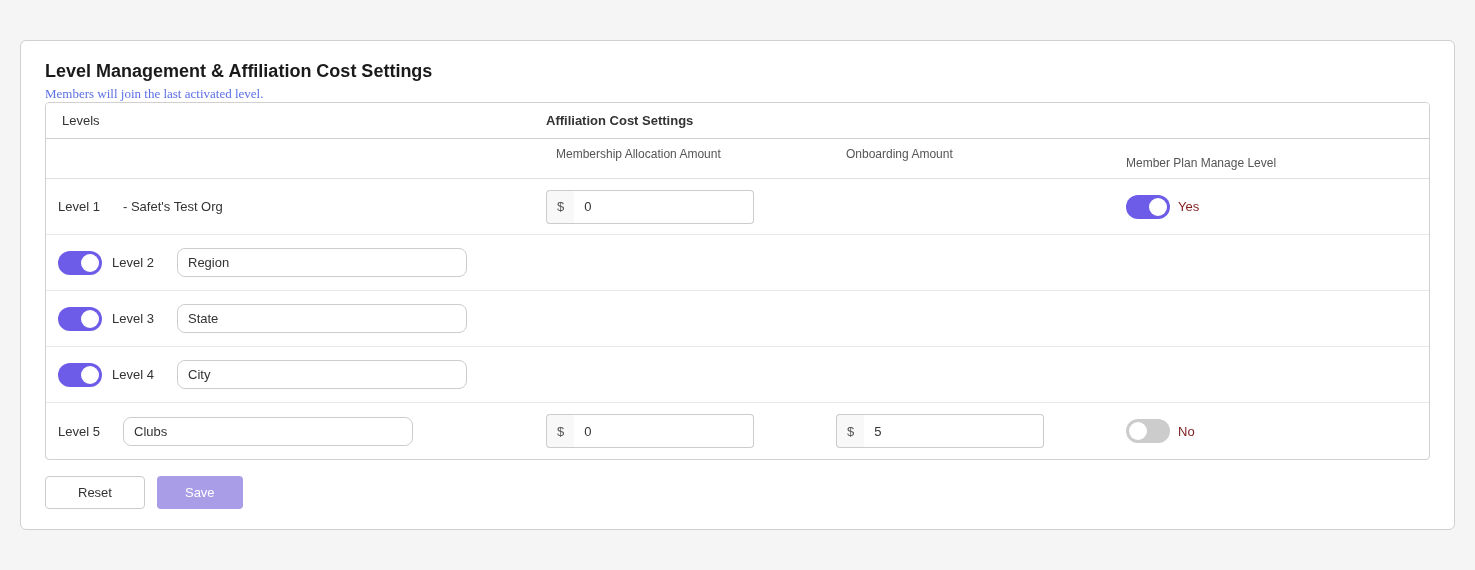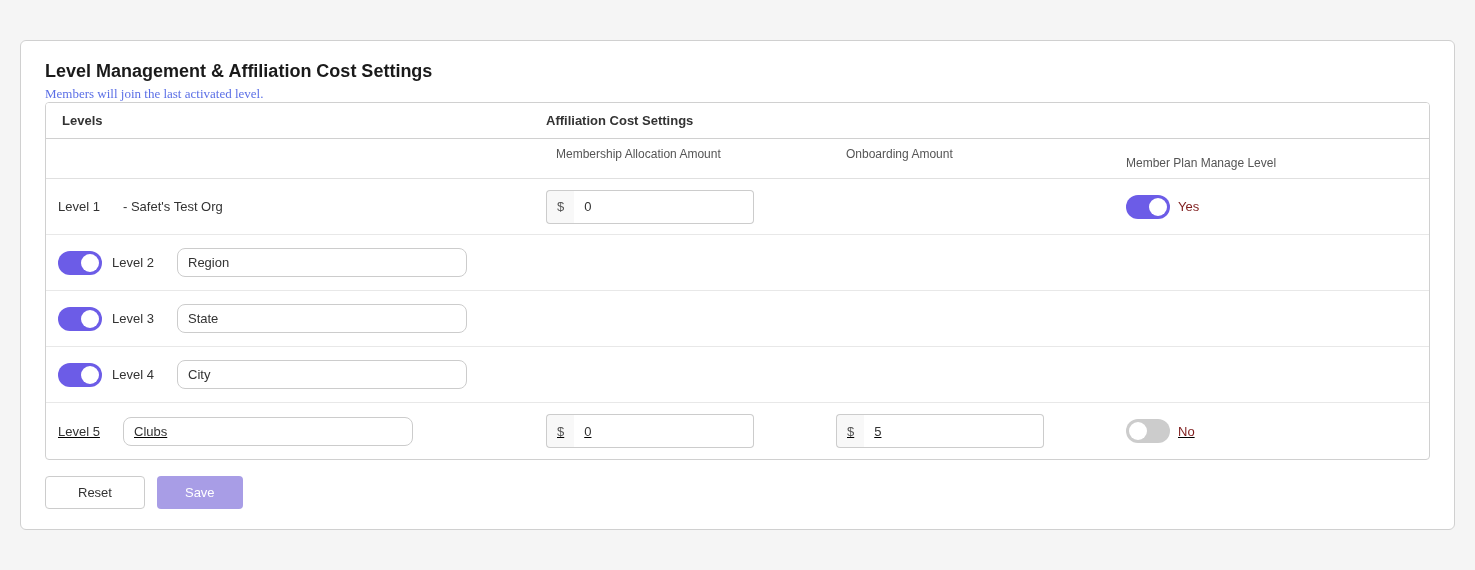--- a/index.html
+++ b/index.html
@@ -38,21 +38,21 @@
       display: flex;
       border-bottom: 1px solid #d0d0d0;
       background: #fff;
       padding: 10px 0;
     }
     .col-levels {
       width: 500px;
       min-width: 500px;
       padding-left: 16px;
       font-size: 13px;
-      font-weight: 700;
+      font-weight: 400;
       color: #333;
     }
     .col-affiliation {
       flex: 1;
       font-size: 13px;
       font-weight: 600;
       color: #333;
     }
     .sub-header {
       display: flex;
@@ -87,21 +87,20 @@
     }
     .table-row {
       display: flex;
       align-items: center;
       border-bottom: 1px solid #e8e8e8;
       padding: 10px 0;
       min-height: 56px;
     }
     .table-row:last-child {
       border-bottom: none;
-      text-decoration: underline;
     }
     .level-cell {
       width: 500px;
       min-width: 500px;
       display: flex;
       align-items: center;
       padding-left: 12px;
       gap: 10px;
     }
     .level-label {

